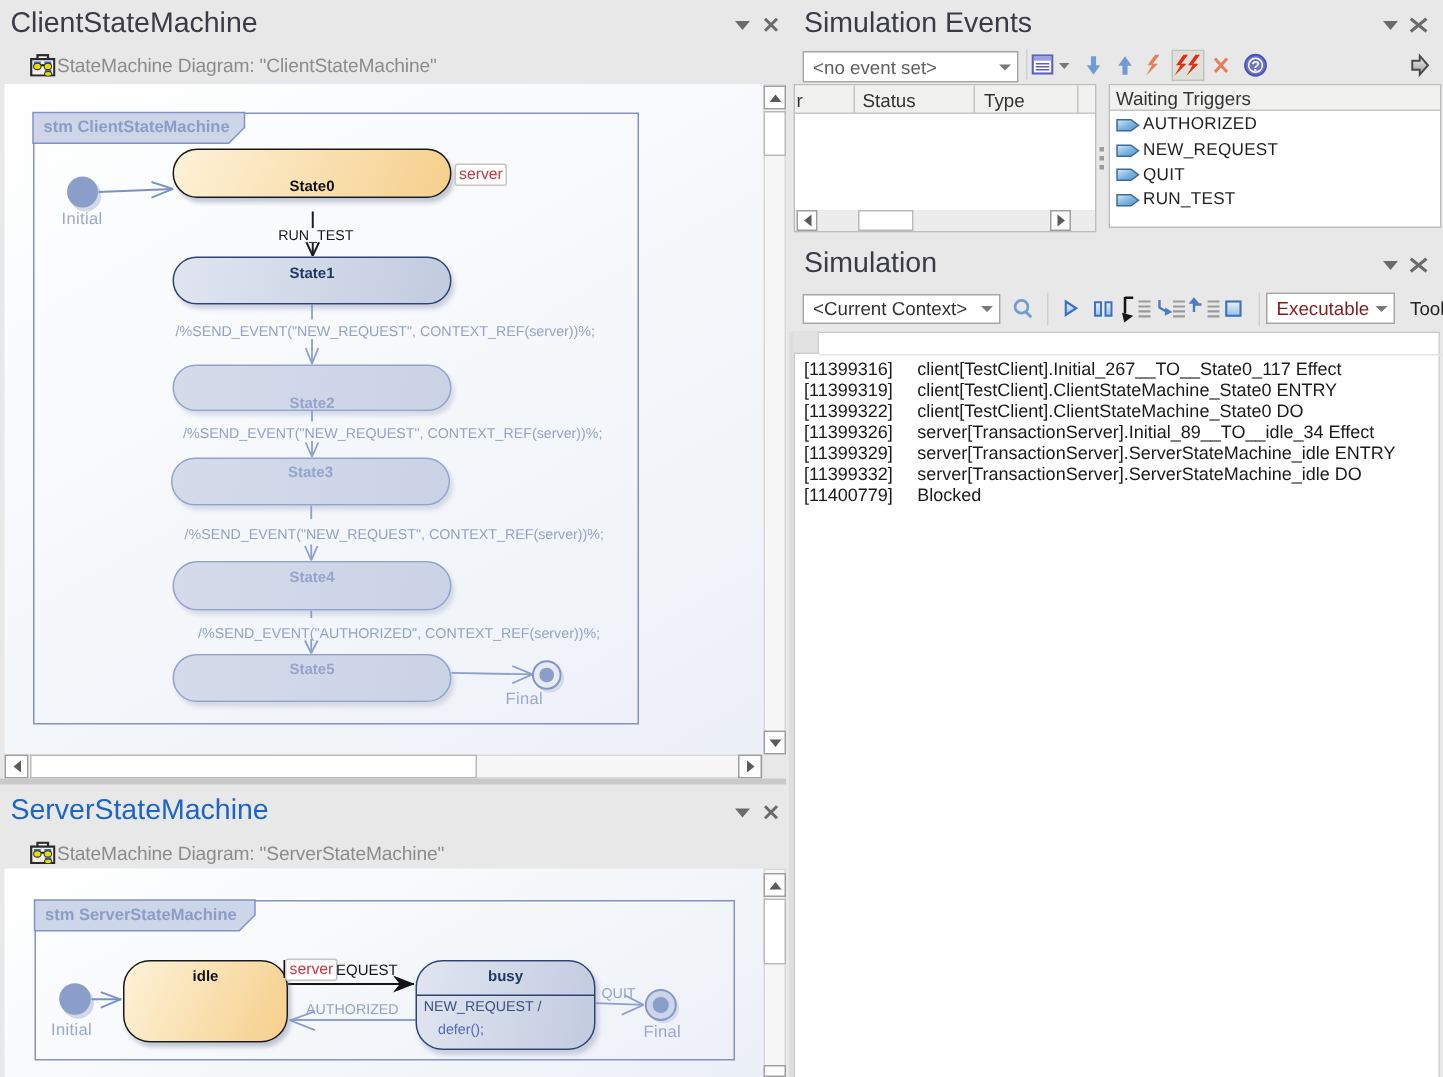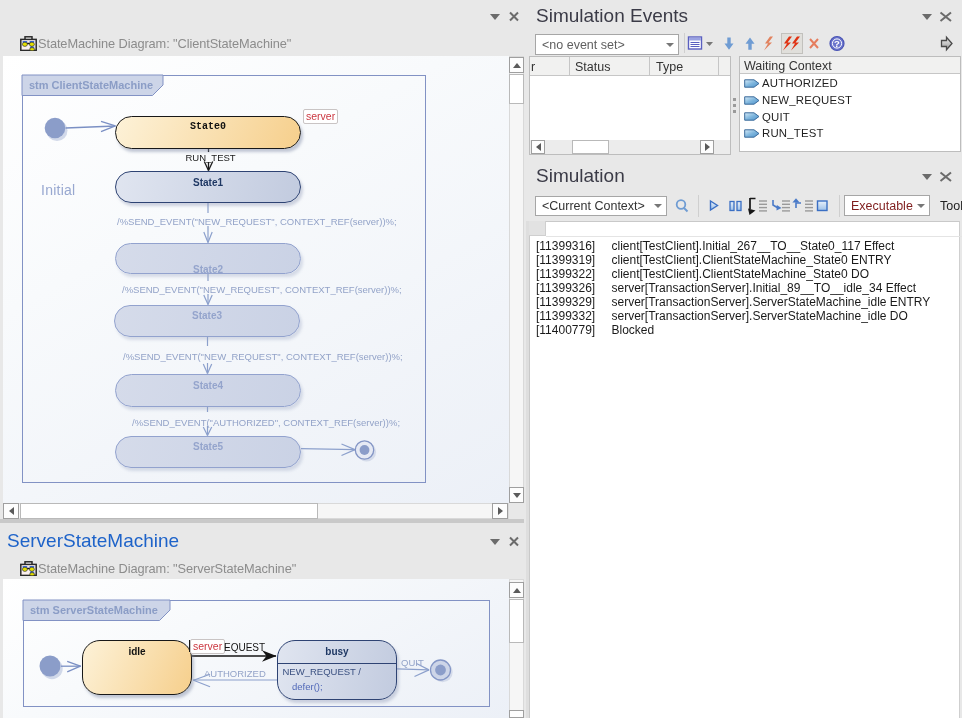--- a/index.html
+++ b/index.html
@@ -15,21 +15,21 @@
 .ftext { position:absolute; font-size:11px; font-weight:bold; color:#8b9dc6; white-space:nowrap; }
 .st { position:absolute; text-align:center; font-weight:bold; font-size:10px; }
 .st.hot  { background:linear-gradient(115deg,#fdf2d8 0%,#f6cf8c 100%); border:1.8px solid #181818; color:#111;
   box-shadow:2px 3px 3px rgba(125,135,165,.45); }
 .st.done { background:linear-gradient(100deg,#e0e5f0 0%,#c2cbdf 100%); border:1.4px solid #2e4373; color:#1f3864;
   box-shadow:2px 3px 3px rgba(140,150,180,.4); }
 .st.dim  { background:linear-gradient(100deg,#d5dbea 0%,#cad2e5 100%); border:1.3px solid #92a2ce; color:#94a4cc;
   box-shadow:2px 3px 3px rgba(150,160,190,.33); }
 .cap { border-radius:17px; }
 .tl { position:absolute; font-size:9.5px; color:#93a3c8; white-space:nowrap; }
-.nodelab { position:absolute; font-size:14px; letter-spacing:0.25px; color:#98a8d0; white-space:nowrap;margin-top:42px; }
+.nodelab { position:absolute; font-size:11px; letter-spacing:0.25px; color:#98a8d0; white-space:nowrap; }
 .chip { position:absolute; background:#fff; border:1px solid #c9c4c4; border-radius:2px;
   font-size:10.5px; color:#cb3740; line-height:13px; padding:0 2px; white-space:nowrap; }
 .sbv { position:absolute; background:#f6f6f6; border:1px solid #d9d9d9; }
 .sbb { position:absolute; background:#fdfdfd; border:1px solid #9f9f9f; display:flex; align-items:center; justify-content:center; }
 .sbthumb { position:absolute; background:#ffffff; border:1px solid #b9b9b9; }
 .tu { width:0;height:0;border-left:4px solid transparent;border-right:4px solid transparent;border-bottom:5px solid #5a5a5a; }
 .td { width:0;height:0;border-left:4px solid transparent;border-right:4px solid transparent;border-top:5px solid #5a5a5a; }
 .tlft { width:0;height:0;border-top:4px solid transparent;border-bottom:4px solid transparent;border-right:5px solid #5a5a5a; }
 .trgt { width:0;height:0;border-top:4px solid transparent;border-bottom:4px solid transparent;border-left:5px solid #5a5a5a; }
 .combo { position:absolute; background:#fff; border:1px solid #a6a6a6; font-size:12.5px; color:#444;
@@ -39,20 +39,21 @@
   width:0;height:0;border-left:4px solid transparent;border-right:4px solid transparent;border-top:4px solid #777; }
 .tsep { position:absolute; width:1px; background:#cfcfcf; }
 .gridhdr { position:absolute; background:#f1f1f0; border-bottom:1px solid #c6c6c6; font-size:12.5px; color:#333; }
 .wtitem { position:absolute; font-size:11.4px; letter-spacing:0.2px; color:#1f1f1f; white-space:nowrap; }
 .loglines { position:absolute; font-size:12px; color:#1a1a1a; line-height:14px; white-space:pre; }
 </style>
 </head>
 <body>
 <div id="root">
 
+<div class="ptitle" style="left:7px;top:4.5px;">ClientStateMachine</div>
 <svg class="abs" style="left:488.5px;top:11px;" width="36" height="12" viewBox="0 0 36 12">
   <polygon points="1,3 11,3 6,9" fill="#6b6b6b"></polygon>
   <path d="M21,1.5 L29,9.5 M29,1.5 L21,9.5" stroke="#6b6b6b" stroke-width="2"></path>
 </svg>
 <svg class="abs" style="left:20px;top:36px;" width="17" height="15" viewBox="0 0 17 15">
   <rect x="5" y="0.8" width="7" height="4" fill="#fdfdfd" stroke="#2a2a2a" stroke-width="1.5"></rect>
   <rect x="0.8" y="3.4" width="15.4" height="11" fill="#fbf0ee" stroke="#2a2a2a" stroke-width="1.5"></rect>
   <path d="M6.5,7.5 L10.5,7.5 M11.8,9.5 L11.8,11" stroke="#1a1a1a" stroke-width="1.3"></path>
   <rect x="2.6" y="5" width="4.6" height="1.8" fill="#3a6ad4"></rect>
   <ellipse cx="4.9" cy="8.3" rx="2.5" ry="2.1" fill="#e3df00" stroke="#333" stroke-width="0.7"></ellipse>
@@ -97,21 +98,21 @@
       <line x1="298" y1="392.6" x2="352" y2="393.6"></line>
       <line x1="338.5" y1="388" x2="352" y2="393.6"></line>
       <line x1="338.5" y1="399.5" x2="352" y2="393.6"></line>
     </g>
     <ellipse cx="363.5" cy="396" rx="9.6" ry="9.6" fill="#b9c4dc" opacity="0.5"></ellipse>
     <circle cx="361.5" cy="394" r="9.2" fill="#e6eaf4" stroke="#8395c5" stroke-width="1.3"></circle>
     <circle cx="361.5" cy="394" r="4.9" fill="#8b9dc9"></circle>
   </svg>
   <div class="ftext" style="left:26px;top:23px;">stm ClientStateMachine</div>
   <div class="nodelab" style="left:38px;top:84px;">Initial</div>
-  <div class="st hot cap" style="left:112px;top:60px;width:186px;height:33px;padding-top:4px;font-family:Liberation Mono, monospace;">State0</div>
+  <div class="st hot cap" style="left:112px;top:43px;width:186px;height:33px;padding-top:19px;">State0</div>
   <div class="st done cap" style="left:112px;top:115px;width:186px;height:32px;padding-top:4.5px;">State1</div>
   <div class="st dim cap" style="left:112px;top:187px;width:186px;height:31px;padding-top:20px;">State2</div>
   <div class="st dim cap" style="left:111px;top:249px;width:186px;height:32px;padding-top:4px;">State3</div>
   <div class="st dim cap" style="left:112px;top:318px;width:186px;height:33px;padding-top:4.5px;">State4</div>
   <div class="st dim cap" style="left:112px;top:380px;width:186px;height:32px;padding-top:4px;">State5</div>
   <div class="chip" style="left:300px;top:53px;">server</div>
   <div class="tl" style="left:182.5px;top:95.5px;color:#1a1a1a;">RUN_TEST</div>
   <div class="tl" style="left:114px;top:160px;">/%SEND_EVENT("NEW_REQUEST", CONTEXT_REF(server))%;</div>
   <div class="tl" style="left:119px;top:228px;">/%SEND_EVENT("NEW_REQUEST", CONTEXT_REF(server))%;</div>
   <div class="tl" style="left:120px;top:295px;">/%SEND_EVENT("NEW_REQUEST", CONTEXT_REF(server))%;</div>
@@ -262,21 +263,21 @@
     </div>
 
 <div class="abs" style="left:733px;top:98px;width:3px;height:16px;">
   <div style="width:3px;height:3px;background:#9a9a9a;margin-bottom:3px;"></div>
   <div style="width:3px;height:3px;background:#9a9a9a;margin-bottom:3px;"></div>
   <div style="width:3px;height:3px;background:#9a9a9a;"></div>
 </div>
 
 <div class="abs" style="left:739px;top:56px;width:222px;height:96px;background:#fff;border:1px solid #bdbdbd;"></div>
 <div class="gridhdr" style="left:740px;top:57px;width:220px;height:17px;">
-  <span class="abs" style="left:4px;top:1.5px;">Waiting Context</span>
+  <span class="abs" style="left:4px;top:1.5px;">Waiting Triggers</span>
 </div>
 <svg class="abs" style="left:744px;top:79px;" width="16" height="9" viewBox="0 0 16 9">
   <defs>
         <linearGradient id="tg" x1="0" y1="0" x2="1" y2="1">
     <stop offset="0" stop-color="#d8ecf8"></stop>
           <stop offset="0.5" stop-color="#7fb6dd"></stop>
           <stop offset="1" stop-color="#4f94cd"></stop>
         </linearGradient>
       </defs>
   <polygon points="0.7,0.8 10,0.8 15,4.5 10,8.2 0.7,8.2" fill="url(#tg)" stroke="#3a6a9a" stroke-width="1"></polygon>

